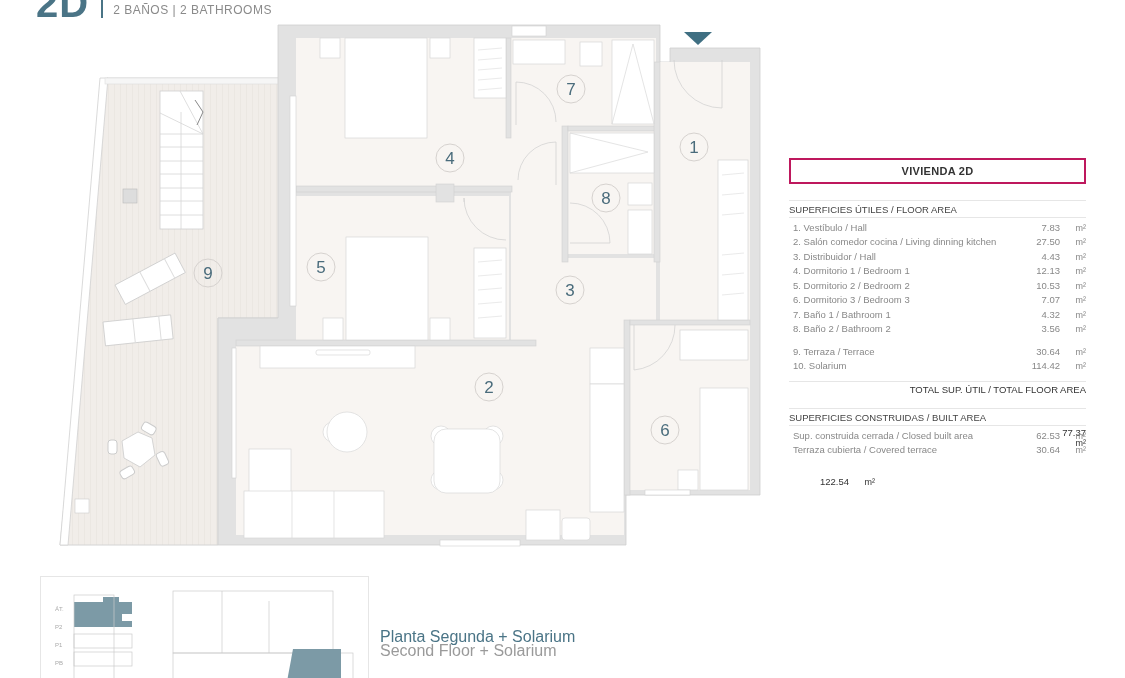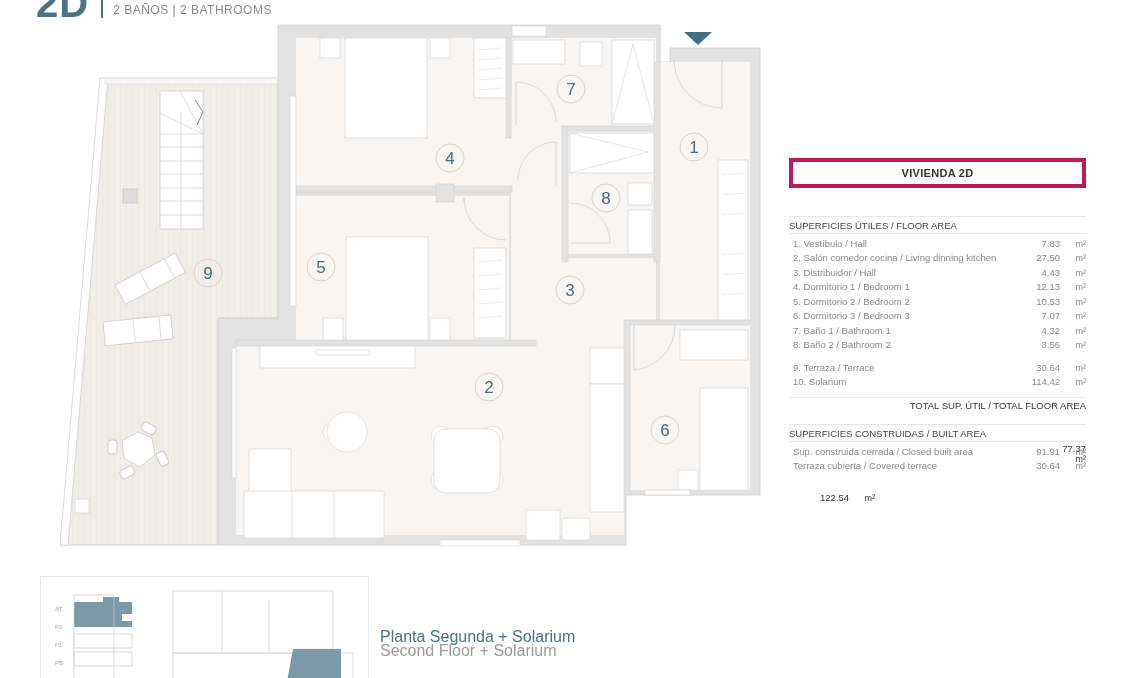--- a/index.html
+++ b/index.html
@@ -3,22 +3,22 @@
 <meta charset="utf-8">
 <style>
   html,body{margin:0;padding:0;background:#fff;}
   body{width:1125px;height:678px;position:relative;overflow:hidden;font-family:"Liberation Sans",sans-serif;color:#555;}
   .hdr{position:absolute;left:36px;top:-14px;height:34px;display:flex;align-items:center;}
   .hdr .big{font-size:40px;font-weight:bold;color:#4a7486;letter-spacing:1px;line-height:1;}
   .hdr .sep{width:2px;height:22px;background:#4a7486;margin:0 10px 0 12px;position:relative;top:4px;}
   .hdr .sub{font-size:12px;color:#8a8a8a;letter-spacing:.5px;position:relative;top:7px;}
   .plan{position:absolute;left:0;top:0;}
   .info{position:absolute;left:789px;top:158px;width:297px;font-size:9.5px;color:#888;}
-  .info .title{border:4px solid #be185d;height:22px;display:flex;align-items:center;justify-content:center;font-weight:bold;font-size:11px;color:#333;letter-spacing:.3px;}
-  .info .sec{margin-top:28px;border-top:1px solid #e6e6e6;padding-top:3px;color:#444;border-bottom:1px solid #e6e6e6;padding-bottom:2px;}
+  .info .title{border:2px solid #be185d;height:22px;display:flex;align-items:center;justify-content:center;font-weight:bold;font-size:11px;color:#333;letter-spacing:.3px;}
+  .info .sec{margin-top:16px;border-top:1px solid #e6e6e6;padding-top:3px;color:#444;border-bottom:1px solid #e6e6e6;padding-bottom:2px;}
   .row{display:flex;height:14.5px;align-items:flex-end;}
   .row .l{flex:1;padding-left:4px;}
   .row .v{width:60px;text-align:right;margin-top:32px;}
   .row .u{width:26px;text-align:right;font-size:9px;}
   .row.dark{color:#333;}
   .tot{margin-top:8px;border-top:1px solid #e6e6e6;padding-top:2px;flex-direction:column;}
   .cap{position:absolute;left:380px;top:630px;font-size:16px;line-height:14px;}
   .cap .a{color:#4a7486;}
   .cap .b{color:#9a9a9a;}
   .key{position:absolute;left:40px;top:576px;width:327px;height:110px;border:1px solid #e6e6e6;}
@@ -304,21 +304,21 @@
     </div>
   <div class="tot row dark" style="margin-top:10px;height:18px">
     <span class="l">TOTAL SUP. ÚTIL / TOTAL FLOOR AREA</span>
     <span class="v">77.37</span>
     <span class="u">m²</span>
   </div>
   <div class="sec" style="margin-top:6px">SUPERFICIES CONSTRUIDAS / BUILT AREA</div>
   <div id="built-rows">
       <div class="row">
         <span class="l">Sup. construida cerrada / Closed built area</span>
-        <span class="v">91.91</span>
+        <span class="v">62.53</span>
         <span class="u">m²</span>
       </div>
       <div class="row">
         <span class="l">Terraza cubierta / Covered terrace</span>
         <span class="v">30.64</span>
         <span class="u">m²</span>
       </div>
     </div>
   <div class="row dark" style="margin-top:14px;height:18px">
     <span class="v">122.54</span>

